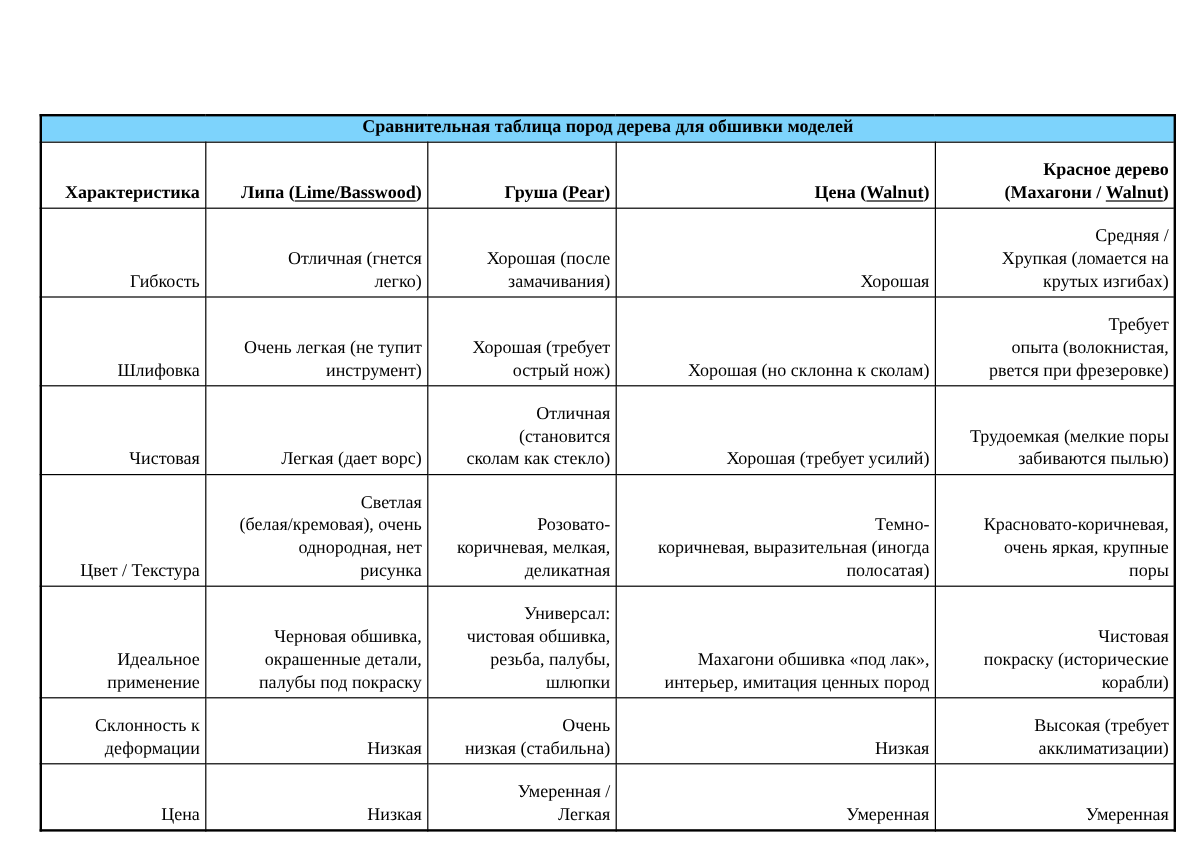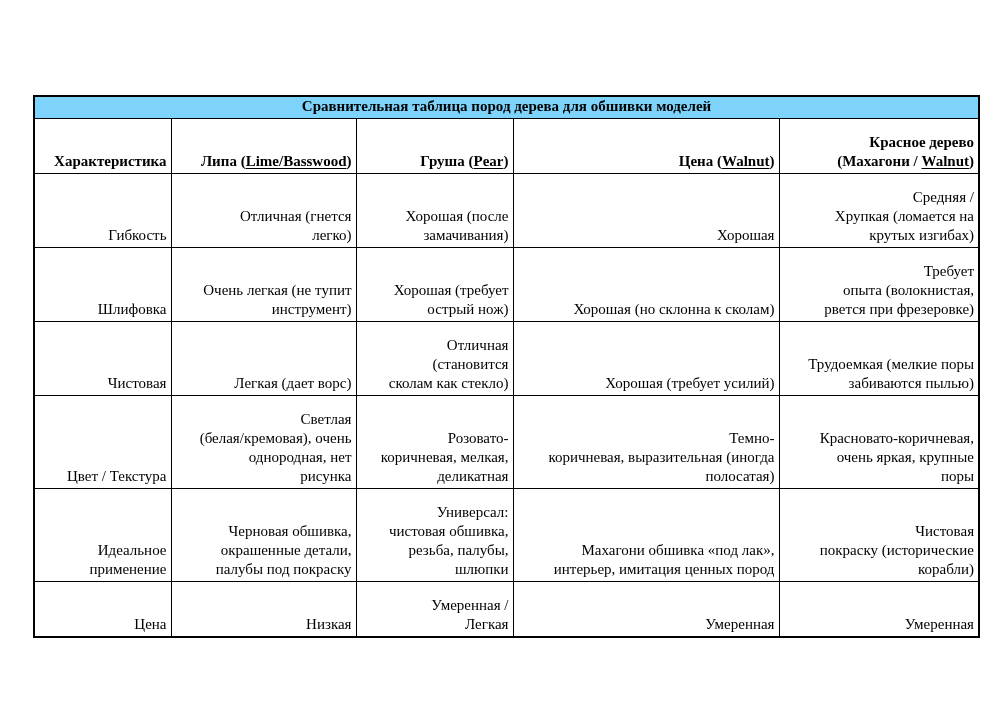--- a/index.html
+++ b/index.html
@@ -140,20 +140,30 @@
 чистовая обшивка,
 резьба, палубы,
 шлюпки</td>
       <td>Махагони обшивка «под лак»,
 интерьер, имитация ценных пород</td>
       <td>Чистовая
 покраску (исторические
 корабли)</td>
     </tr>
 
+    <tr style="height:40px">
+      <td>Склонность к
+деформации</td>
+      <td>Низкая</td>
+      <td>Очень
+низкая (стабильна)</td>
+      <td>Низкая</td>
+      <td>Высокая (требует
+акклиматизации)</td>
+    </tr>
 
     <tr style="height:44px">
       <td>Цена</td>
       <td>Низкая</td>
       <td>Умеренная /
 Легкая</td>
       <td>Умеренная</td>
       <td>Умеренная</td>
     </tr>
   </tbody>

